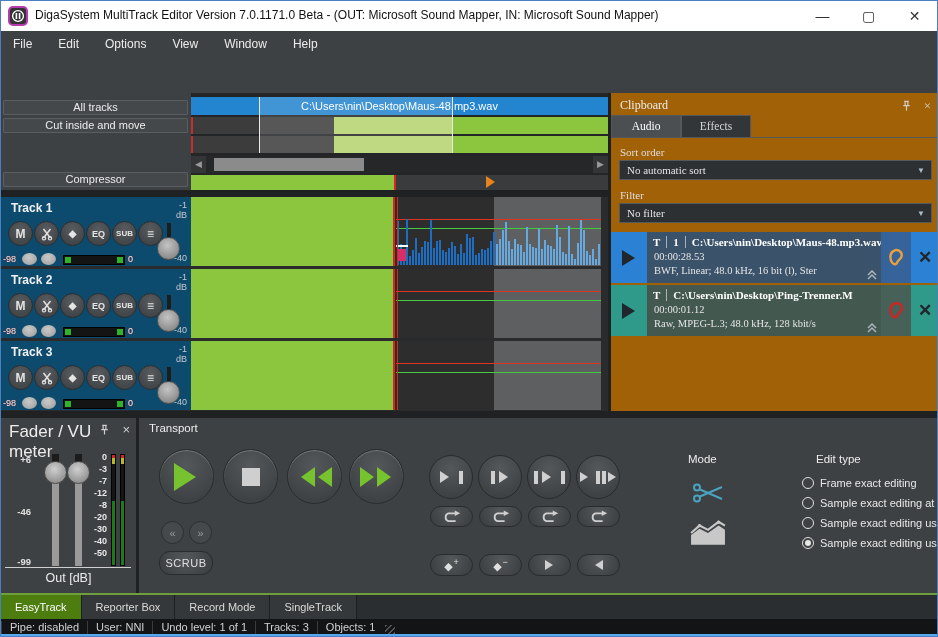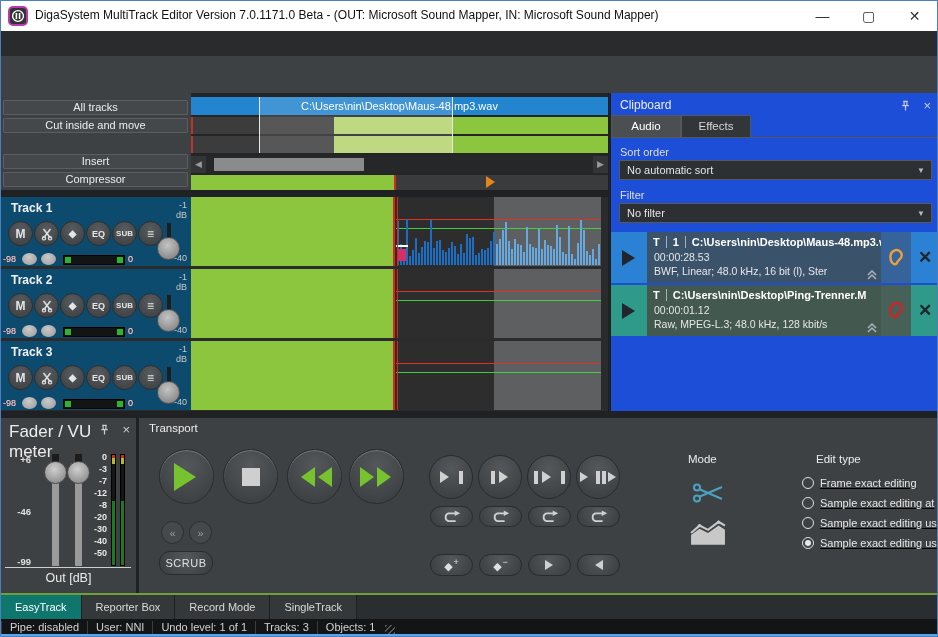--- a/index.html
+++ b/index.html
@@ -86,21 +86,21 @@
   .hl-grn { position:absolute; left:205px; top:31px; width:205px; height:1px; background:#43cc3f; }
   .wave { position:absolute; left:206px; bottom:1px; width:204px; height:48px; display:flex; align-items:flex-end; gap:1px; }
   .wave i { display:block; width:2px; }
   .wave i.a { background:#1d6dc2; }
   .wave i.b { background:#66a8e0; }
   .wmark { position:absolute; left:206px; top:52px; width:9px; height:12px; background:#d62e66; }
   .wmark::before { content:""; position:absolute; left:-1px; top:-4px; width:12px; height:2px; background:#fff; }
   .ttick { position:absolute; left:0; top:0; width:2px; height:69px; background:#c03327; }
 
   
-  #clip { position:absolute; left:610px; top:92px; width:328px; height:320px; background:#1d4ed8; }
+  #clip { position:absolute; left:610px; top:92px; width:328px; height:320px; background:#a16207;font-family:Liberation Serif, serif; }
   #clip-title { position:absolute; left:9px; top:5px; font-size:12px; color:#ececec; }
   .panel-icons { position:absolute; top:5px; display:flex; gap:12px; color:#cfcfcf; align-items:center; }
   .ctab { position:absolute; top:22px; height:23px; width:70px; font-size:11.5px; color:#d6d6d6;
           background:#333638; border:1px solid #54585a; text-align:center; line-height:21px; }
   .ctab.active { background:#4b4f52; color:#fff; border-bottom-color:#4b4f52; }
   #ctab-line { position:absolute; left:0; top:44px; width:328px; height:1px; background:#54585a; }
   .flabel { position:absolute; left:9px; font-size:11px; color:#dedede; }
   .dropdown { position:absolute; left:8px; width:313px; height:20px; background:#2d3032;
               border:1px solid #56595c; color:#e4e4e4; font-size:11px; line-height:18px; padding-left:7px; }
   .dropdown .dd { position:absolute; right:6px; top:1px; font-size:8px; color:#a9bcc9; }
@@ -159,32 +159,32 @@
   .botpill { top:136px; width:43px; height:22px; font-size:11px; }
   .botpill sup { font-size:9px; margin-left:1px; }
   .ptri { width:0; height:0; border:5px solid transparent; }
   .ptri.r { border-left:8px solid #d0d0d0; margin-left:4px; }
   .ptri.l { border-right:8px solid #d0d0d0; margin-right:4px; }
 
   #mode-label { position:absolute; left:549px; top:35px; font-size:11.5px; color:#ececec; }
   #mode-cut { position:absolute; left:553px; top:64px; color:#4aa3c0; }
   #mode-area { position:absolute; left:551px; top:102px; }
   #edittype-label { position:absolute; left:677px; top:35px; font-size:11.5px; color:#ececec; }
-  .radio-row { position:absolute; left:663px; display:flex; align-items:center; gap:6px; white-space:nowrap;text-decoration:underline; }
+  .radio-row { position:absolute; left:663px; display:flex; align-items:center; gap:6px; white-space:nowrap; }
   .radio { width:12px; height:12px; border:1px solid #e0e0e0; border-radius:50%; background:transparent;
            display:flex; align-items:center; justify-content:center; flex:none; }
   .radio.active::after { content:""; width:6px; height:6px; border-radius:50%; background:#e8e8e8; }
   .rlabel { font-size:11px; color:#e8e8e8; }
 
   
   #tabline { position:absolute; left:0; top:592px; width:936px; height:2px; background:#6f9f3b; }
   #tabbar { position:absolute; left:0; top:594px; width:936px; height:24px; background:#2b2e30; display:flex; }
   .btab { height:24px; padding:0 14px; font-size:11px; color:#d9d9d9; background:#35383a;
           border-right:1px solid #1f1f1f; display:flex; align-items:center; }
-  .btab.active { background:#0f766e; color:#fff; }
+  .btab.active { background:#4d7c0f; color:#fff; }
   #statusbar { position:absolute; left:0; top:618px; width:936px; height:17px; background:#121415;
                color:#d2d2d2; font-size:11px; display:flex; align-items:center; }
   #status-left { padding-left:6px; flex:1; }
   .seg { padding:0 8px; border-left:1px solid #3c3c3c; height:13px; line-height:13px; white-space:nowrap; }
   #grip2 { width:10px; height:10px; margin:4px 2px 0 2px;
            background:repeating-linear-gradient(135deg,#555 0 1.5px,transparent 1.5px 4px); }
   #bottomstrip { position:absolute; left:0; top:633px; width:936px; height:2px; background:#55aaee; }
 
   .divider-h { position:absolute; background:#202122; }
 </style>
@@ -200,20 +200,28 @@
         <rect x="4.6" y="4" width="1.6" height="6" fill="#fff"></rect>
         <rect x="7.8" y="4" width="1.6" height="6" fill="#fff"></rect>
       </svg>
     </div>
     <span id="title">DigaSystem MultiTrack Editor Version 7.0.1171.0 Beta - (OUT: Microsoft Sound Mapper, IN: Microsoft Sound Mapper)</span>
     <div class="winbtn" style="right:92px">—</div>
     <div class="winbtn" style="right:46px">▢</div>
     <div class="winbtn" style="right:0">✕</div>
   </div>
 
+  <div id="menubar">
+    <span class="menu-item">File</span>
+    <span class="menu-item">Edit</span>
+    <span class="menu-item">Options</span>
+    <span class="menu-item">View</span>
+    <span class="menu-item">Window</span>
+    <span class="menu-item">Help</span>
+  </div>
 
   <div id="toolbar">
     <div class="grip" style="left:4px"></div>
     <div class="tool" style="left:14px">
       <svg width="24" height="20" viewBox="0 0 24 20">
         <path d="M2 17 V4 h7 l2 2 h8 v3" fill="none" stroke="#b8b8b8" stroke-width="1.7"></path>
         <path d="M2 17 l4.5-8 H22 l-4 8 z" fill="none" stroke="#b8b8b8" stroke-width="1.7"></path>
       </svg>
     </div>
     <div class="tool" style="left:48px">
@@ -288,21 +296,20 @@
     <div class="tbox" style="left: 834px; background: rgb(39, 41, 43);">
       <span class="stripe" style="background: rgb(201, 201, 201);"></span>
       <span class="tlabel">Local Time</span>
       <span class="tval"><b>13:28:47</b></span>
     </div>
   </div>
 
   <div id="ov-left">
     <div class="ov-btn" style="top:7px">All tracks</div>
     <div class="ov-btn" style="top:25px">Cut inside and move</div>
-    <div class="ov-btn" style="top:61px">Insert</div>
     <div class="ov-btn" style="top:79px">Compressor</div>
   </div>
 
   <div id="ov-right">
     <div class="ov-row" id="ov-blue">C:\Users\nin\Desktop\Maus-48.mp3.wav</div>
     <div class="ov-row ov-wave" style="top:24px">
       <span class="ov-seg" style="left:0;width:143px;background:#3c3c3c"></span>
       <span class="ov-seg" style="left:143px;width:119px;background:#b5d36e"></span>
       <span class="ov-seg" style="left:262px;width:155px;background:#8cc63e"></span>
       <span class="ov-seg" style="left:0;width:2px;background:#c03327"></span>

